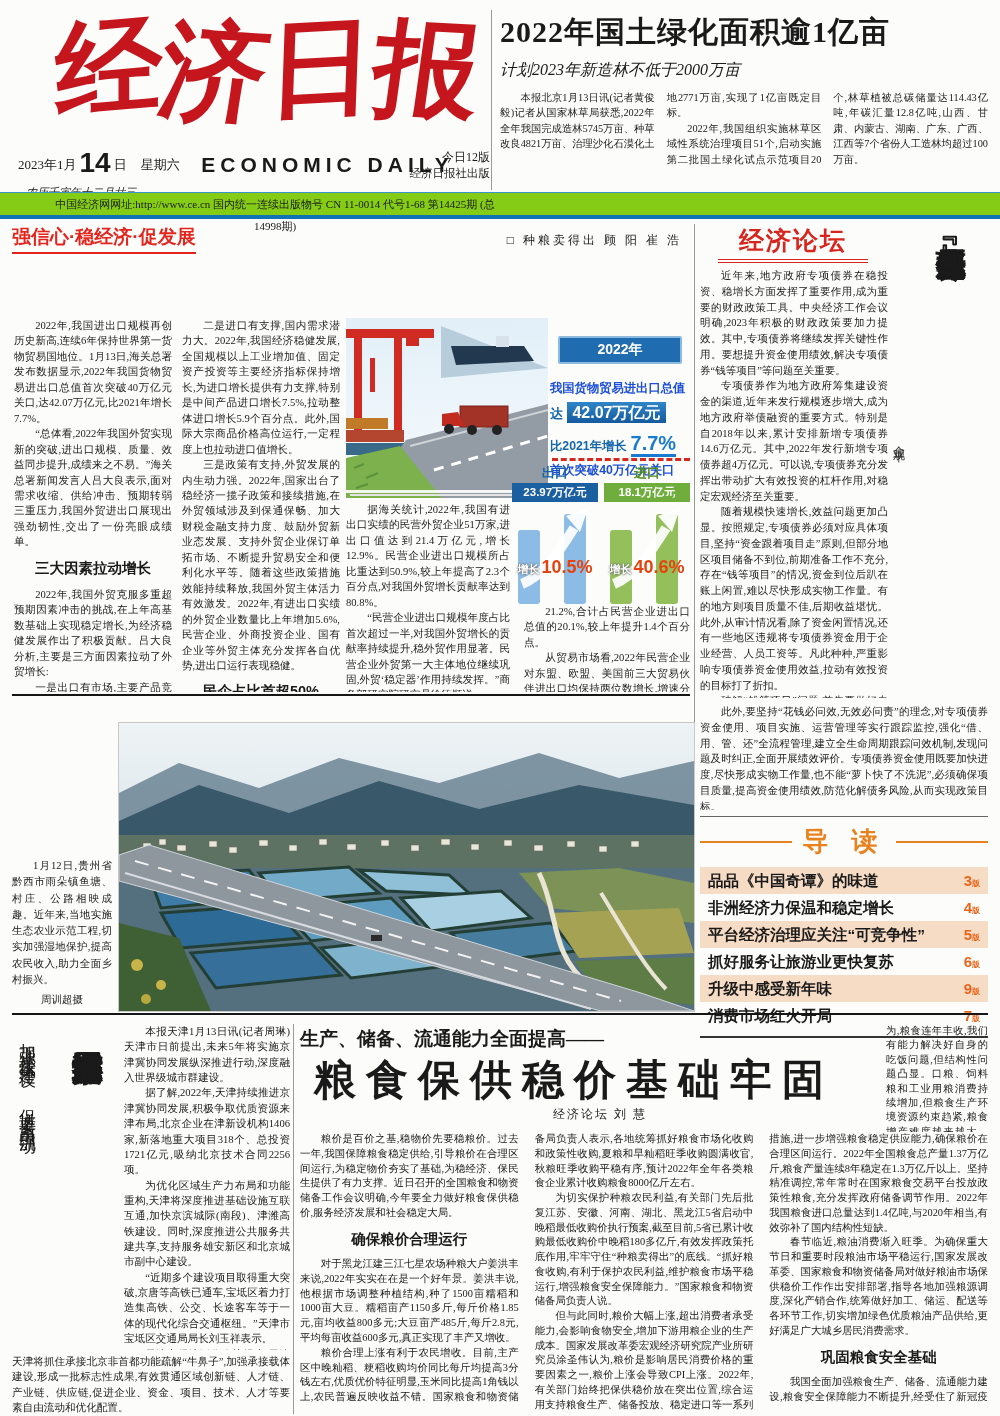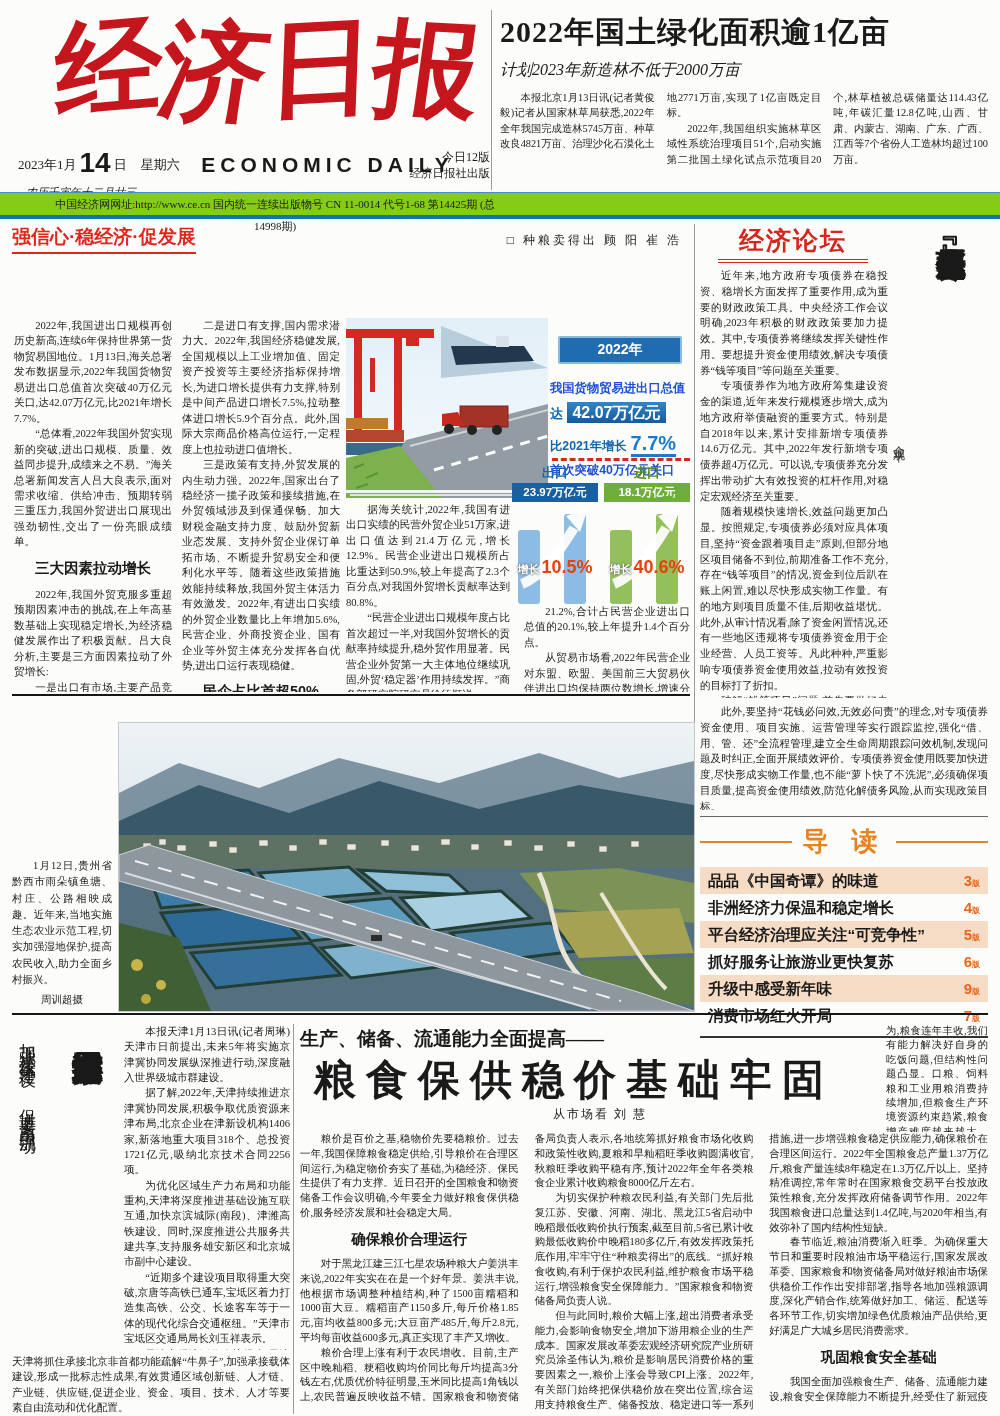--- a/index.html
+++ b/index.html
@@ -393,21 +393,21 @@
     </div>
     <p class="tfoot jt" style="text-indent:0;">天津将抓住承接北京非首都功能疏解“牛鼻子”,加强承接载体建设,形成一批标志性成果,有效贯通区域创新链、人才链、产业链、供应链,促进企业、资金、项目、技术、人才等要素自由流动和优化配置。</p>
   </div>
 
   <div id="grain">
     <div class="gkick">生产、储备、流通能力全面提高——</div>
     <div class="gwrap jt">
       <p style="text-indent:0;">为,粮食连年丰收,我们有能力解决好自身的吃饭问题,但结构性问题凸显。口粮、饲料粮和工业用粮消费持续增加,但粮食生产环境资源约束趋紧,粮食增产难度越来越大。近年来全球粮食供需形势相对宽</p>
     </div>
     <div class="ghead">粮食保供稳价基础牢固</div>
-    <div class="gby">从市场看 刘 慧</div>
+    <div class="gby">经济论坛 刘 慧</div>
     <div class="gbody jt">
       <p>粮价是百价之基,稳物价先要稳粮价。过去一年,我国保障粮食稳定供给,引导粮价在合理区间运行,为稳定物价夯实了基础,为稳经济、保民生提供了有力支撑。近日召开的全国粮食和物资储备工作会议明确,今年要全力做好粮食保供稳价,服务经济发展和社会稳定大局。</p>
       <div class="subhd">确保粮价合理运行</div>
       <p>对于黑龙江建三江七星农场种粮大户姜洪丰来说,2022年实实在在是一个好年景。姜洪丰说,他根据市场调整种植结构,种了1500亩糯稻和1000亩大豆。糯稻亩产1150多斤,每斤价格1.85元,亩均收益800多元;大豆亩产485斤,每斤2.8元,平均每亩收益600多元,真正实现了丰产又增收。</p>
       <p>粮价合理上涨有利于农民增收。目前,主产区中晚籼稻、粳稻收购均价同比每斤均提高3分钱左右,优质优价特征明显,玉米同比提高1角钱以上,农民普遍反映收益不错。国家粮食和物资储备局负责人表示,各地统筹抓好粮食市场化收购和政策性收购,夏粮和早籼稻旺季收购圆满收官,秋粮旺季收购平稳有序,预计2022年全年各类粮食企业累计收购粮食8000亿斤左右。</p>
       <p>为切实保护种粮农民利益,有关部门先后批复江苏、安徽、河南、湖北、黑龙江5省启动中晚稻最低收购价执行预案,截至目前,5省已累计收购最低收购价中晚稻180多亿斤,有效发挥政策托底作用,牢牢守住“种粮卖得出”的底线。“抓好粮食收购,有利于保护农民利益,维护粮食市场平稳运行,增强粮食安全保障能力。”国家粮食和物资储备局负责人说。</p>
       <p>但与此同时,粮价大幅上涨,超出消费者承受能力,会影响食物安全,增加下游用粮企业的生产成本。国家发展改革委宏观经济研究院产业所研究员涂圣伟认为,粮价是影响居民消费价格的重要因素之一,粮价上涨会导致CPI上涨。2022年,有关部门始终把保供稳价放在突出位置,综合运用支持粮食生产、储备投放、稳定进口等一系列措施,进一步增强粮食稳定供应能力,确保粮价在合理区间运行。2022年全国粮食总产量1.37万亿斤,粮食产量连续8年稳定在1.3万亿斤以上。坚持精准调控,常年常时在国家粮食交易平台投放政策性粮食,充分发挥政府储备调节作用。2022年我国粮食进口总量达到1.4亿吨,与2020年相当,有效弥补了国内结构性短缺。</p>
       <p>春节临近,粮油消费渐入旺季。为确保重大节日和重要时段粮油市场平稳运行,国家发展改革委、国家粮食和物资储备局对做好粮油市场保供稳价工作作出安排部署,指导各地加强粮源调度,深化产销合作,统筹做好加工、储运、配送等各环节工作,切实增加绿色优质粮油产品供给,更好满足广大城乡居民消费需求。</p>
       <div class="subhd">巩固粮食安全基础</div>
       <p>我国全面加强粮食生产、储备、流通能力建设,粮食安全保障能力不断提升,经受住了新冠疫情、灾害应对、全球粮食危机等大考,但粮食安全的基础仍有待加强。</p>

